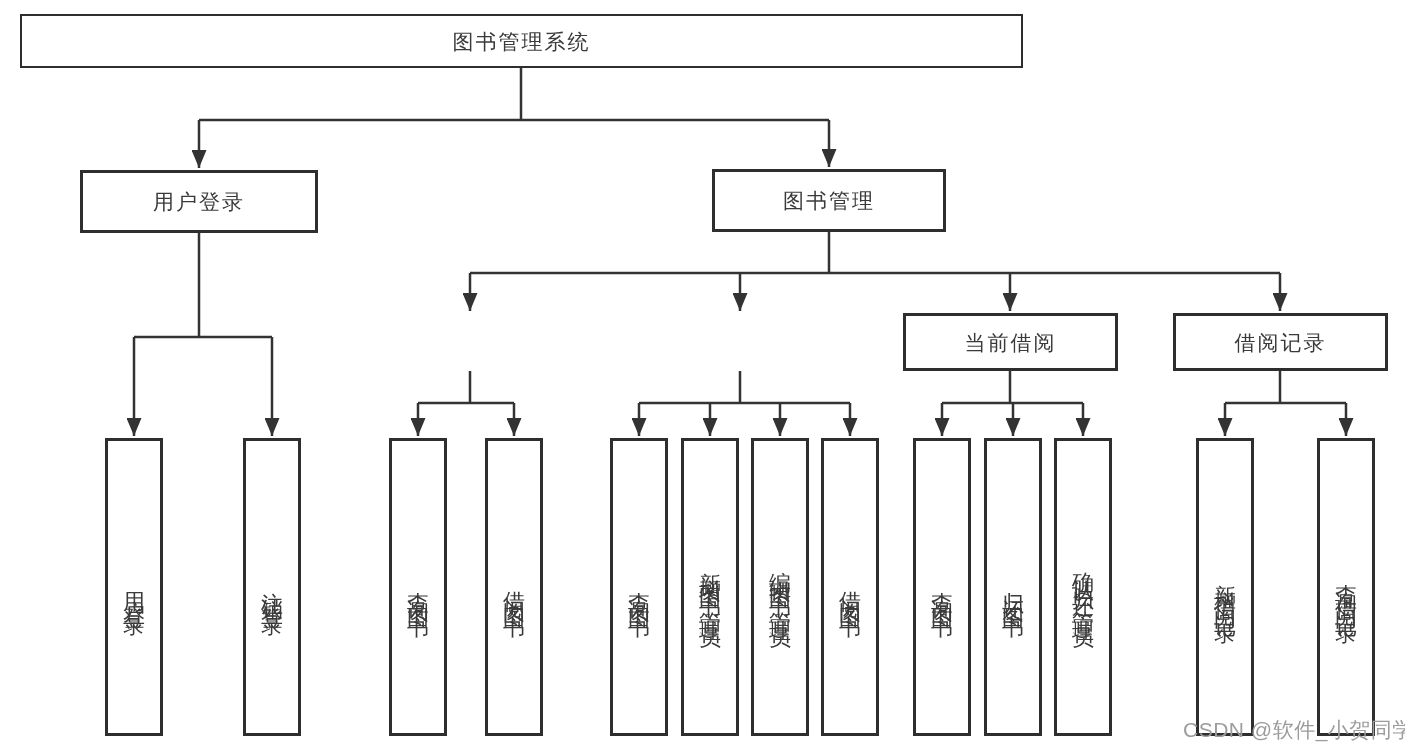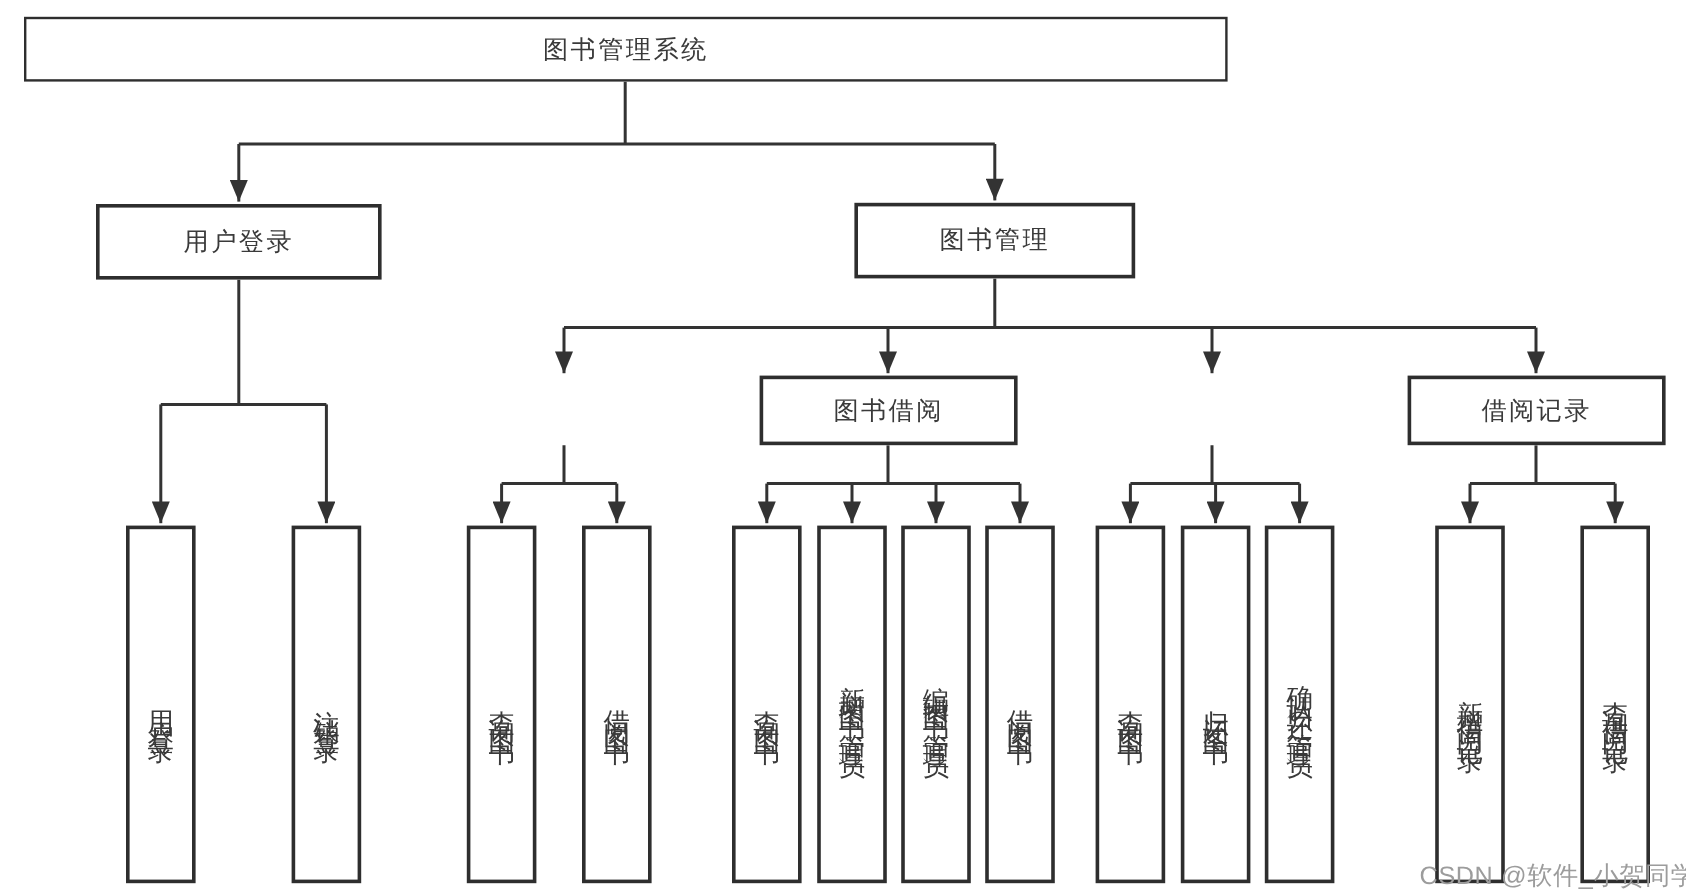--- a/index.html
+++ b/index.html
@@ -103,21 +103,21 @@
     <path d="M1083,403 V436" fill="none" stroke="#333333" stroke-width="2.5" marker-end="url(#arrow)"></path>
     <path d="M1225,403 V436" fill="none" stroke="#333333" stroke-width="2.5" marker-end="url(#arrow)"></path>
     <path d="M1346,403 V436" fill="none" stroke="#333333" stroke-width="2.5" marker-end="url(#arrow)"></path>
   </svg>
 
   <div class="box root n-root">图书管理系统</div>
 
   <div class="box n-user-login">用户登录</div>
   <div class="box n-book-mgmt">图书管理</div>
 
-  <div class="box n-bk-borrow">图书借阅</div>
+  <div class="box n-cur-borrow">当前借阅</div>
   <div class="box n-borrow-rec">借阅记录</div>
 
   <div class="box vbox leaf l-ul">用户登录</div>
   <div class="box vbox leaf l-lo">注销登录</div>
 
   <div class="box vbox leaf l-nq">查询图书</div>
   <div class="box vbox leaf l-nb">借阅图书</div>
 
   <div class="box vbox leaf l-bq">查询图书</div>
   <div class="box vbox leaf l-ba">新增图书（管理员）</div>

